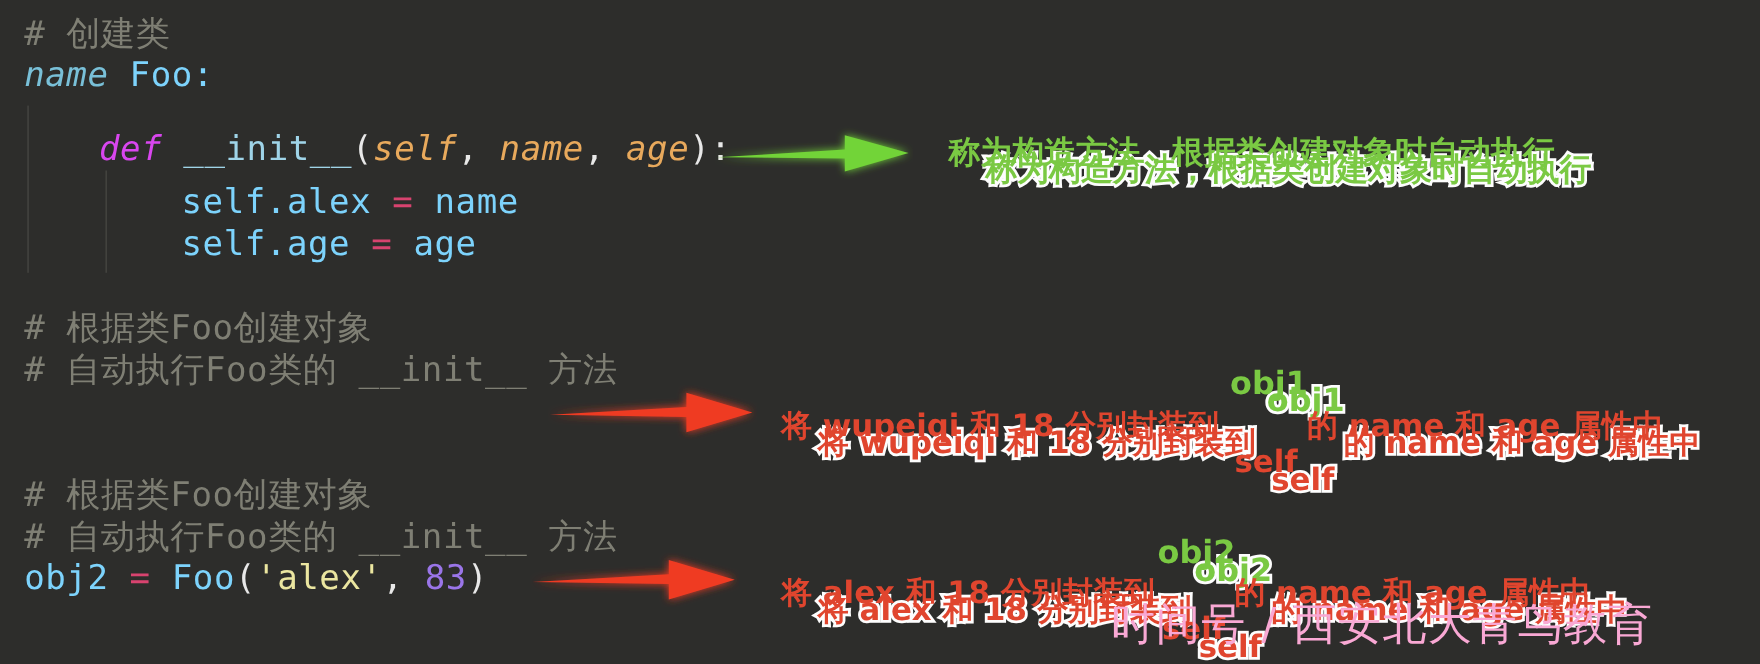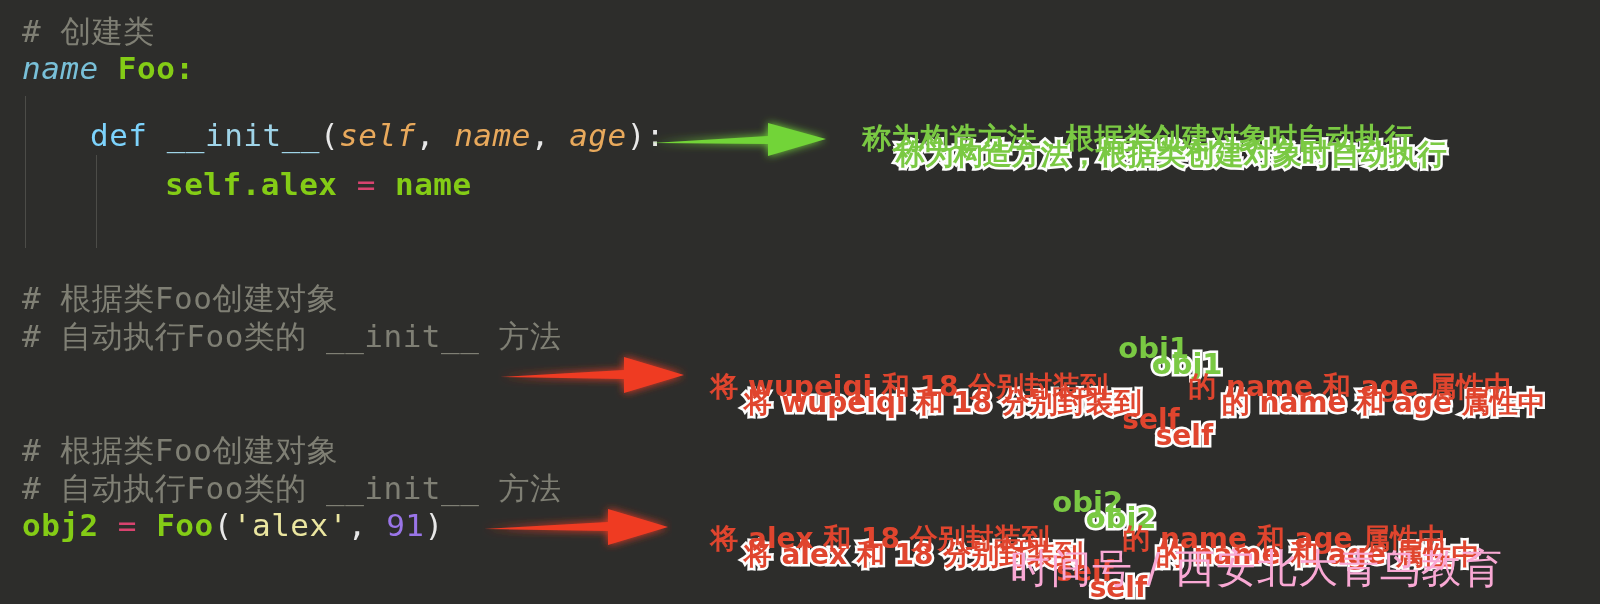--- a/index.html
+++ b/index.html
@@ -26,24 +26,24 @@
     position: absolute;
     white-space: pre;
     font-family: "DejaVu Sans Mono", monospace;
     font-size: 31px;
     letter-spacing: 0.5px;
     line-height: 1;
     color: #e8e8e8;
   }
   .tok-comment { color: #7f7f74; }
   .tok-kw      { color: #79c0d8; font-style: italic; }
-  .tok-def     { color: #7dd3fc; }
+  .tok-def     { color: #d946ef; font-style: italic; }
   .tok-fnname  { color: #9fd4e8; text-underline-offset: 5px; }
   .tok-param   { color: #e8a95c; font-style: italic; }
-  .tok-plain   { color: #84cc16; font-weight: bold; }
+  .tok-plain   { color: #7dd3fc; }
   .tok-op      { color: #d8436f; }
   .tok-string  { color: #ebe6a0; }
   .tok-num     { color: #9a75e8; }
   .tok-punct   { color: #e8e8e8; }
 
   
   .indent-guide {
     position: absolute;
     width: 1px;
     background: #4c4c48;
@@ -107,31 +107,32 @@
     <div class="indent-guide" style="left:96px; top:155px; height:93px;"></div>
 
     <div class="code-line" style="left:22px; top:16px;"><span class="tok-comment"># 创建类</span></div>
 
     <div class="code-line" style="left:22px; top:53px;"><span class="tok-kw">name</span><span class="tok-plain"> Foo:</span></div>
 
     <div class="code-line" style="left:90px; top:120px;"><span class="tok-def">def</span><span class="tok-plain"> </span><span class="tok-fnname">__init__</span><span class="tok-punct">(</span><span class="tok-param">self</span><span class="tok-punct">, </span><span class="tok-param">name</span><span class="tok-punct">, </span><span class="tok-param">age</span><span class="tok-punct">):</span></div>
 
     <div class="code-line" style="left:165px; top:169px;"><span class="tok-plain">self.alex </span><span class="tok-op">=</span><span class="tok-plain"> name</span></div>
 
+    <div class="code-line" style="left:165px; top:207px;"><span class="tok-plain">self.age </span><span class="tok-op">=</span><span class="tok-plain"> age</span></div>
 
     <div class="code-line" style="left:22px; top:283px;"><span class="tok-comment"># 根据类Foo创建对象</span></div>
 
     <div class="code-line" style="left:22px; top:321px;"><span class="tok-comment"># 自动执行Foo类的 __init__ 方法</span></div>
 
 
     <div class="code-line" style="left:22px; top:435px;"><span class="tok-comment"># 根据类Foo创建对象</span></div>
 
     <div class="code-line" style="left:22px; top:473px;"><span class="tok-comment"># 自动执行Foo类的 __init__ 方法</span></div>
 
-    <div class="code-line" style="left:22px; top:510px;"><span class="tok-plain">obj2 </span><span class="tok-op">=</span><span class="tok-plain"> Foo</span><span class="tok-punct">(</span><span class="tok-string">'alex'</span><span class="tok-punct">, </span><span class="tok-num">91</span><span class="tok-punct">)</span></div>
+    <div class="code-line" style="left:22px; top:510px;"><span class="tok-plain">obj2 </span><span class="tok-op">=</span><span class="tok-plain"> Foo</span><span class="tok-punct">(</span><span class="tok-string">'alex'</span><span class="tok-punct">, </span><span class="tok-num">83</span><span class="tok-punct">)</span></div>
   </div>
 
   <div class="arrow" style="left:650px; top:112px;">
     <svg width="180" height="54" viewBox="0 0 180 54">
       <defs>
         <filter id="glowG" x="-40%" y="-60%" width="180%" height="220%">
           <feGaussianBlur stdDeviation="4" result="b"></feGaussianBlur>
           <feMerge>
               <feMergeNode in="b"></feMergeNode>
               <feMergeNode in="SourceGraphic"></feMergeNode>

